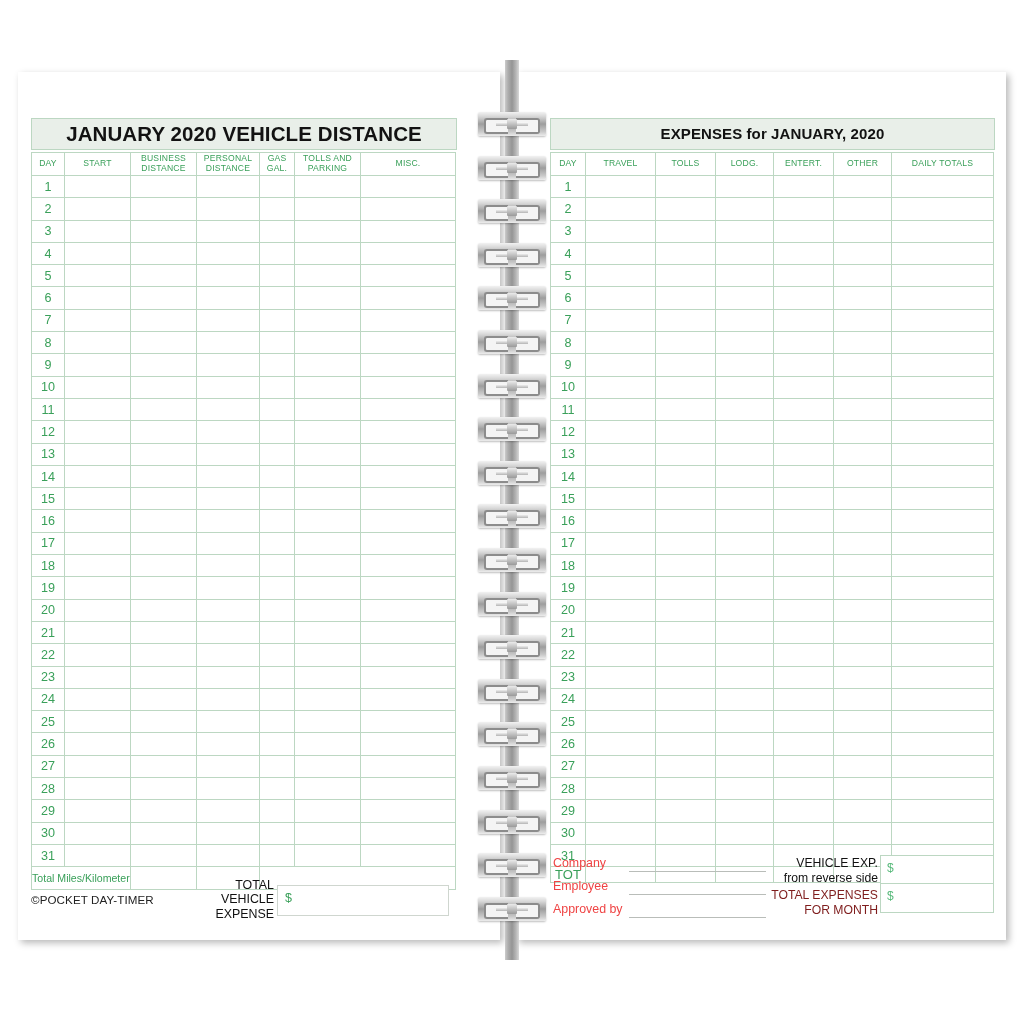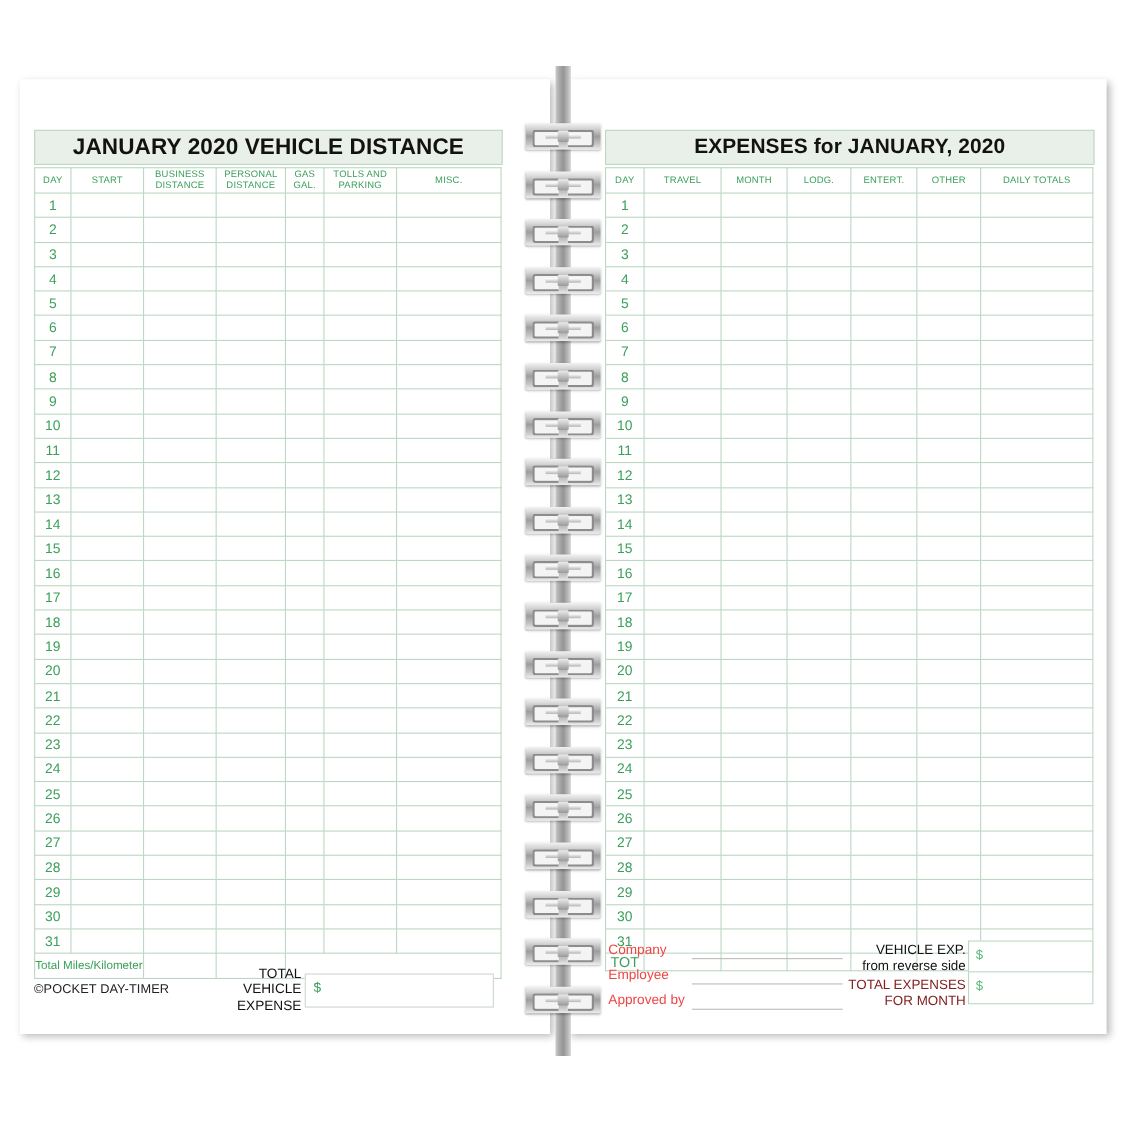--- a/index.html
+++ b/index.html
@@ -32,21 +32,21 @@
   
   .title-band{
     background:#e9efe9;
     border:1px solid #bcd7c2;
     text-align:center;
     color:#121212;
     font-weight:bold;
     letter-spacing:.1px;
   }
   .title-left{position:absolute;left:31px;top:118px;width:424px;height:30px;line-height:30px;font-size:20.5px;}
-  .title-right{position:absolute;left:550px;top:118px;width:443px;height:30px;line-height:30px;font-size:19px;}
+  .title-right{position:absolute;left:550px;top:118px;width:443px;height:30px;line-height:30px;font-size:15px;}
 
   
   .colhead td{
     color:#3aa05a;
     font-size:8.6px;
     text-align:center;
     vertical-align:middle;
     line-height:1.12;
     letter-spacing:.2px;
     height:22px;
@@ -508,21 +508,21 @@
     </colgroup>
     <tbody id="right-body">
         <tr class="colhead">
           <td>
             <div>DAY</div>
           </td>
           <td>
             <div>TRAVEL</div>
           </td>
           <td>
-            <div>MONTH</div>
+            <div>TOLLS</div>
           </td>
           <td>
             <div>LODG.</div>
           </td>
           <td>
             <div>ENTERT.</div>
           </td>
           <td>
             <div>OTHER</div>
           </td>

